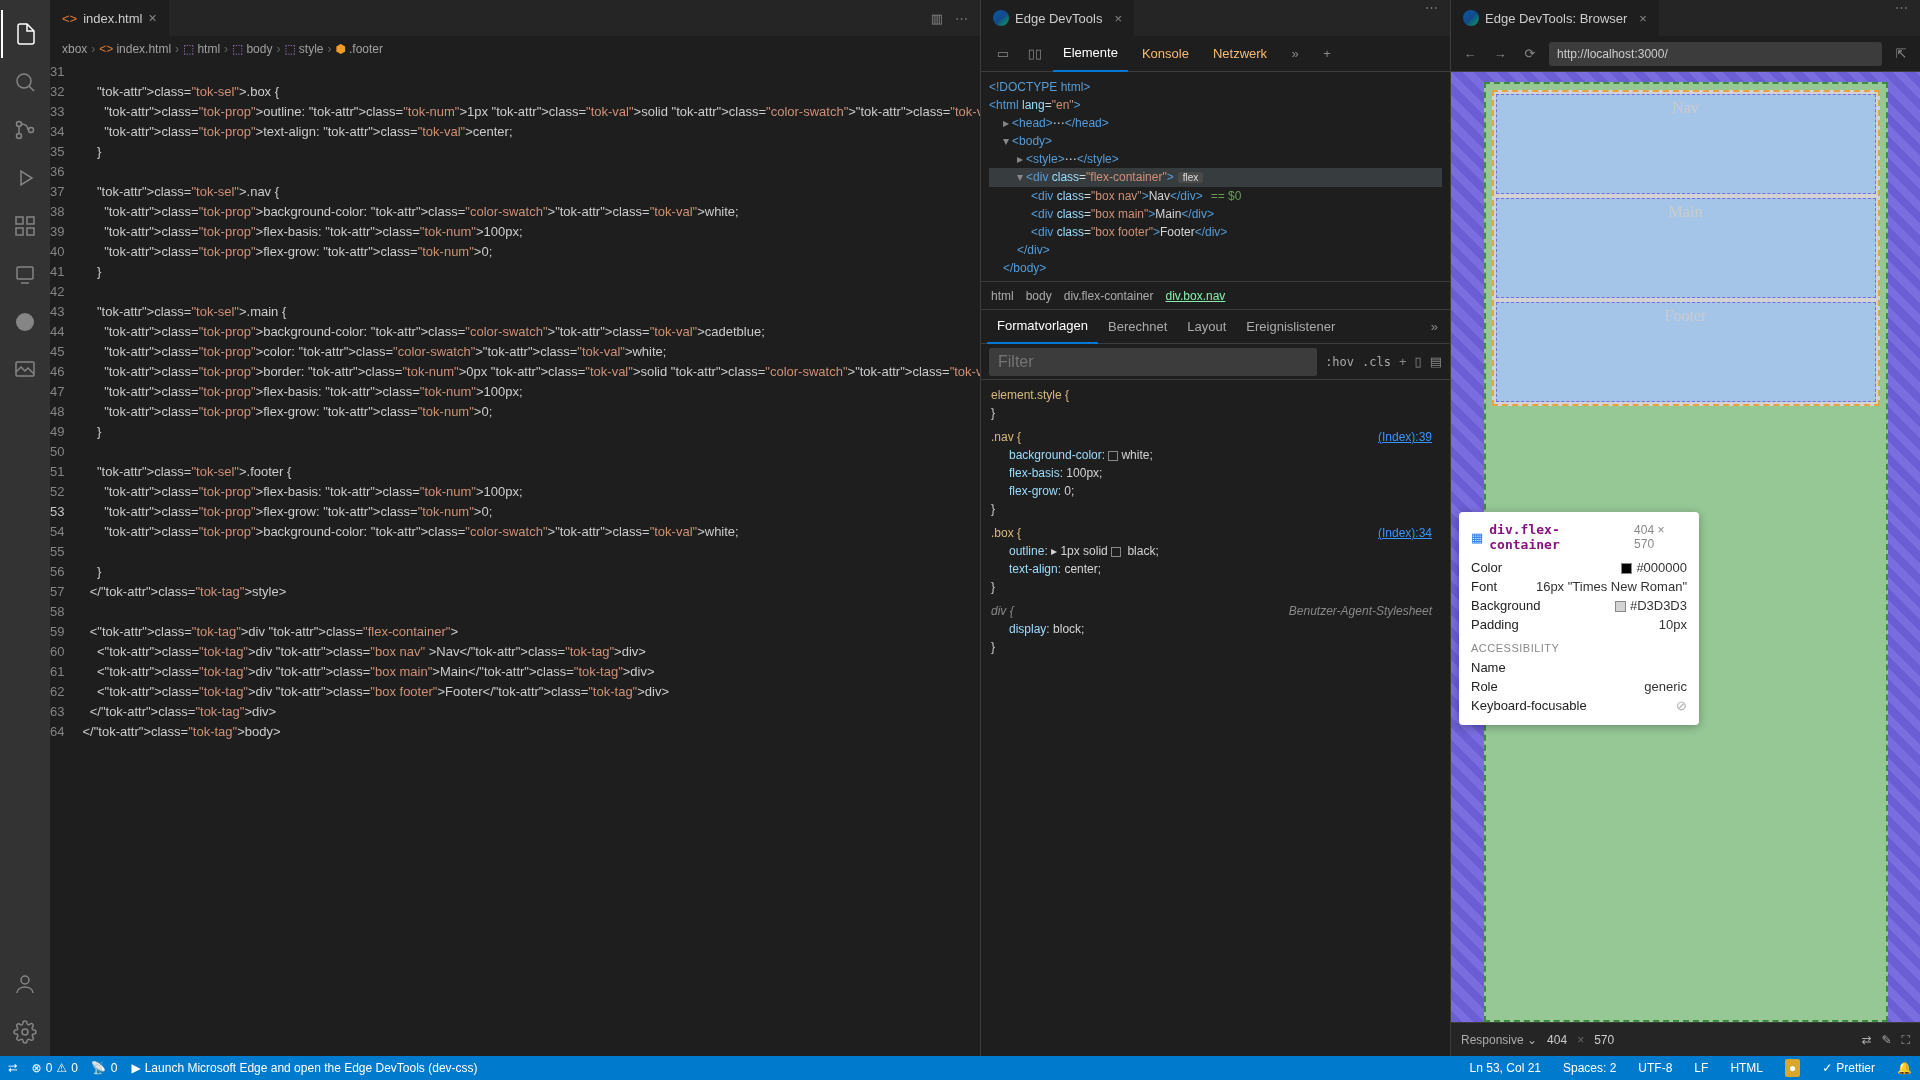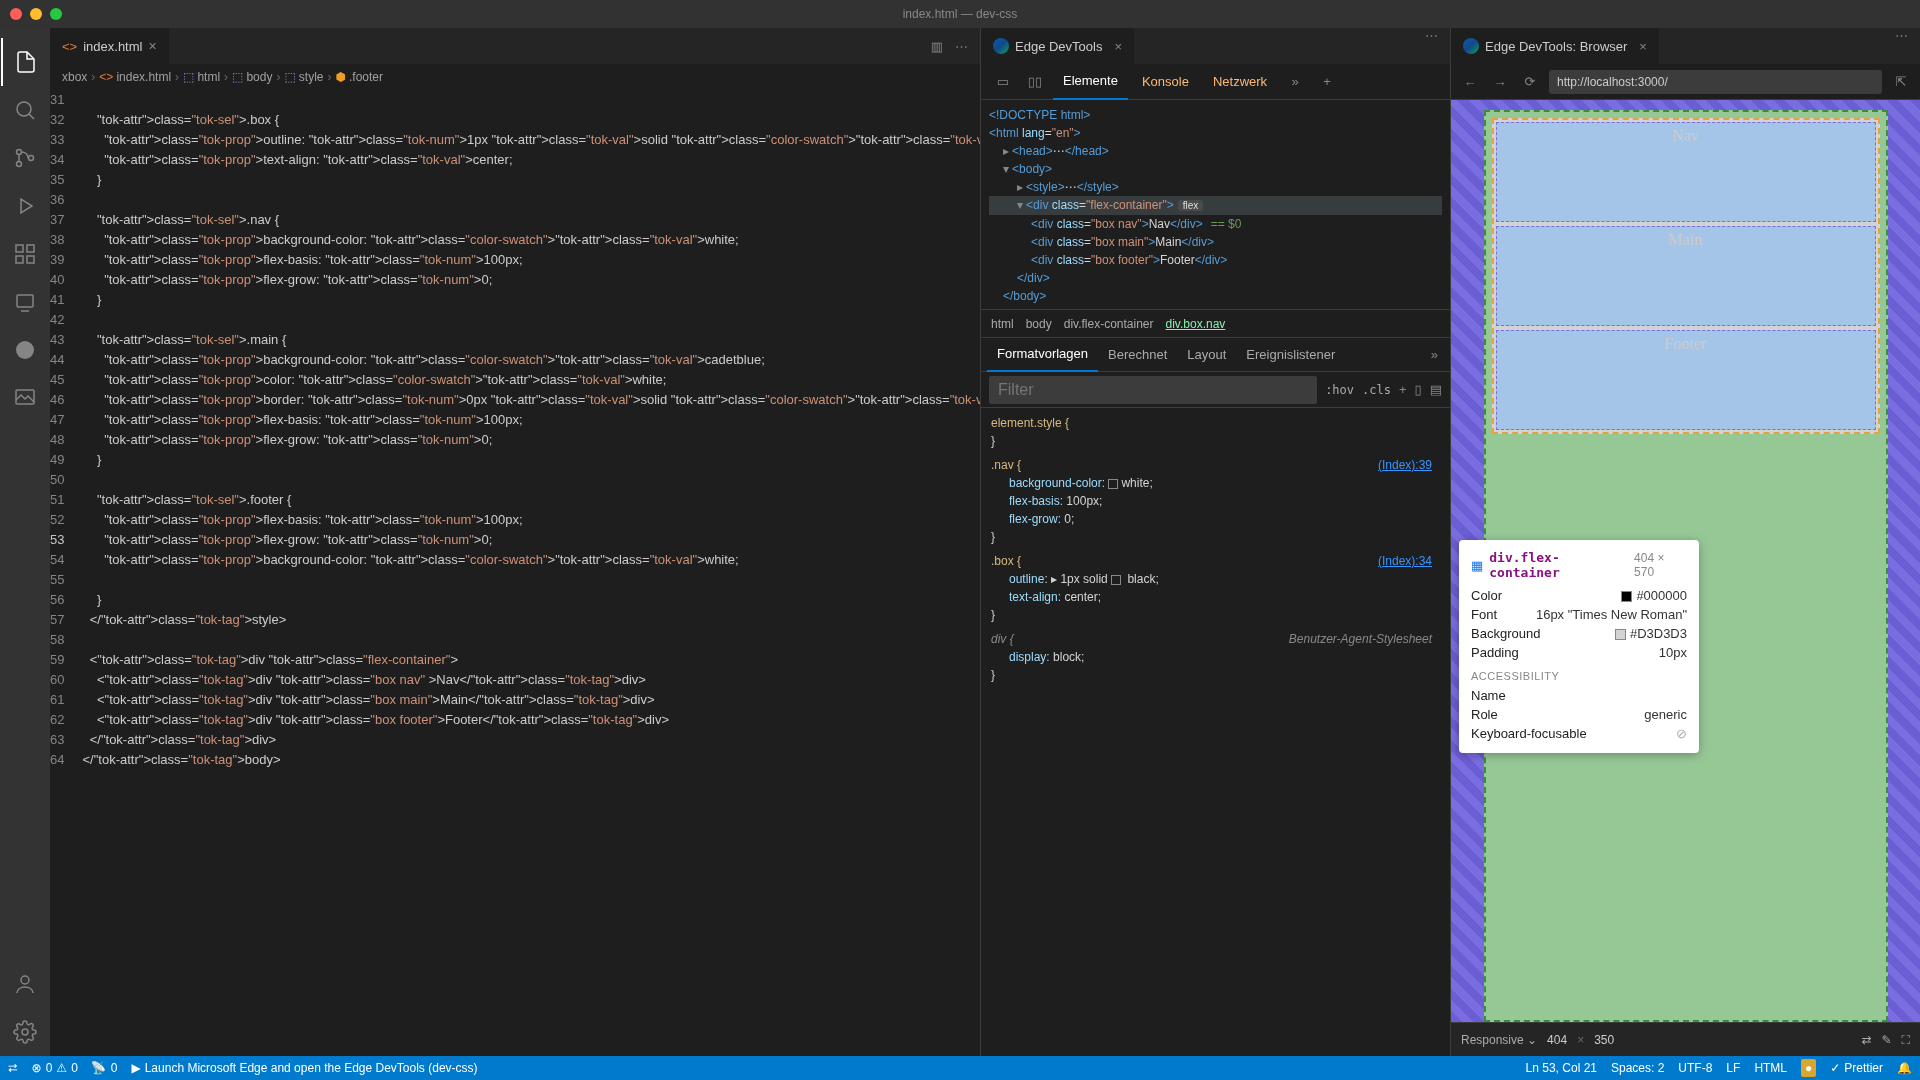--- a/index.html
+++ b/index.html
@@ -135,37 +135,29 @@
 
 
 .device-bar { height: 34px; display: flex; align-items: center; padding: 0 10px; gap: 10px; border-top: 1px solid #3c3c3c; background: #252526; font-size: 12px; color: #aaa; }
 .device-bar .dim { color: #ccc; }
 .device-bar .sep { color: #666; }
 .device-bar .right { margin-left: auto; display: flex; gap: 10px; }
 
 
 .status-bar { height: 24px; background: #007acc; color: #fff; display: flex; align-items: center; font-size: 12px; padding: 0 8px; gap: 14px; }
 .status-bar .left { display: flex; align-items: center; gap: 14px; }
-.status-bar .right { margin-left: auto; display: flex; align-items: center; gap: 14px; }
+.status-bar .right { margin-left: auto; display: flex; align-items: center; gap: 22px; }
 .status-bar .item { display: flex; align-items: center; gap: 4px; }
 .status-bar .yellow { background: #d9a62e; padding: 2px 4px; border-radius: 2px; }
 </style>
 </head>
 <body>
 
 <div class="app">
 
-  <div class="titlebar">
-    <div class="traffic-lights">
-      <div class="traffic-light tl-red"></div>
-      <div class="traffic-light tl-yellow"></div>
-      <div class="traffic-light tl-green"></div>
-    </div>
-    <div class="titlebar-title">index.html — dev-css</div>
-  </div>
 
   <div class="main-layout">
 
     <div class="activity-bar">
       <div class="activity-icon active">
           <svg viewBox="0 0 24 24" fill="none" stroke="currentColor" stroke-width="1.5">
             <path d="M13 2H6a2 2 0 0 0-2 2v16a2 2 0 0 0 2 2h12a2 2 0 0 0 2-2V9l-7-7z"></path>
             <path d="M13 2v7h7"></path>
           </svg>
         </div>
@@ -416,21 +408,21 @@
           <div class="row">
               <span>Keyboard-focusable</span>
               <span class="no">⊘</span>
             </div>
         </div>
       </div>
       <div class="device-bar">
         <span><span>Responsive</span> ⌄</span>
         <span class="dim">404</span>
         <span class="sep">×</span>
-        <span class="dim">350</span>
+        <span class="dim">570</span>
         <div class="right">
           <span>⇄</span>
           <span>✎</span>
           <span>⛶</span>
         </div>
       </div>
     </div>
   </div>
 
   <div class="status-bar">

